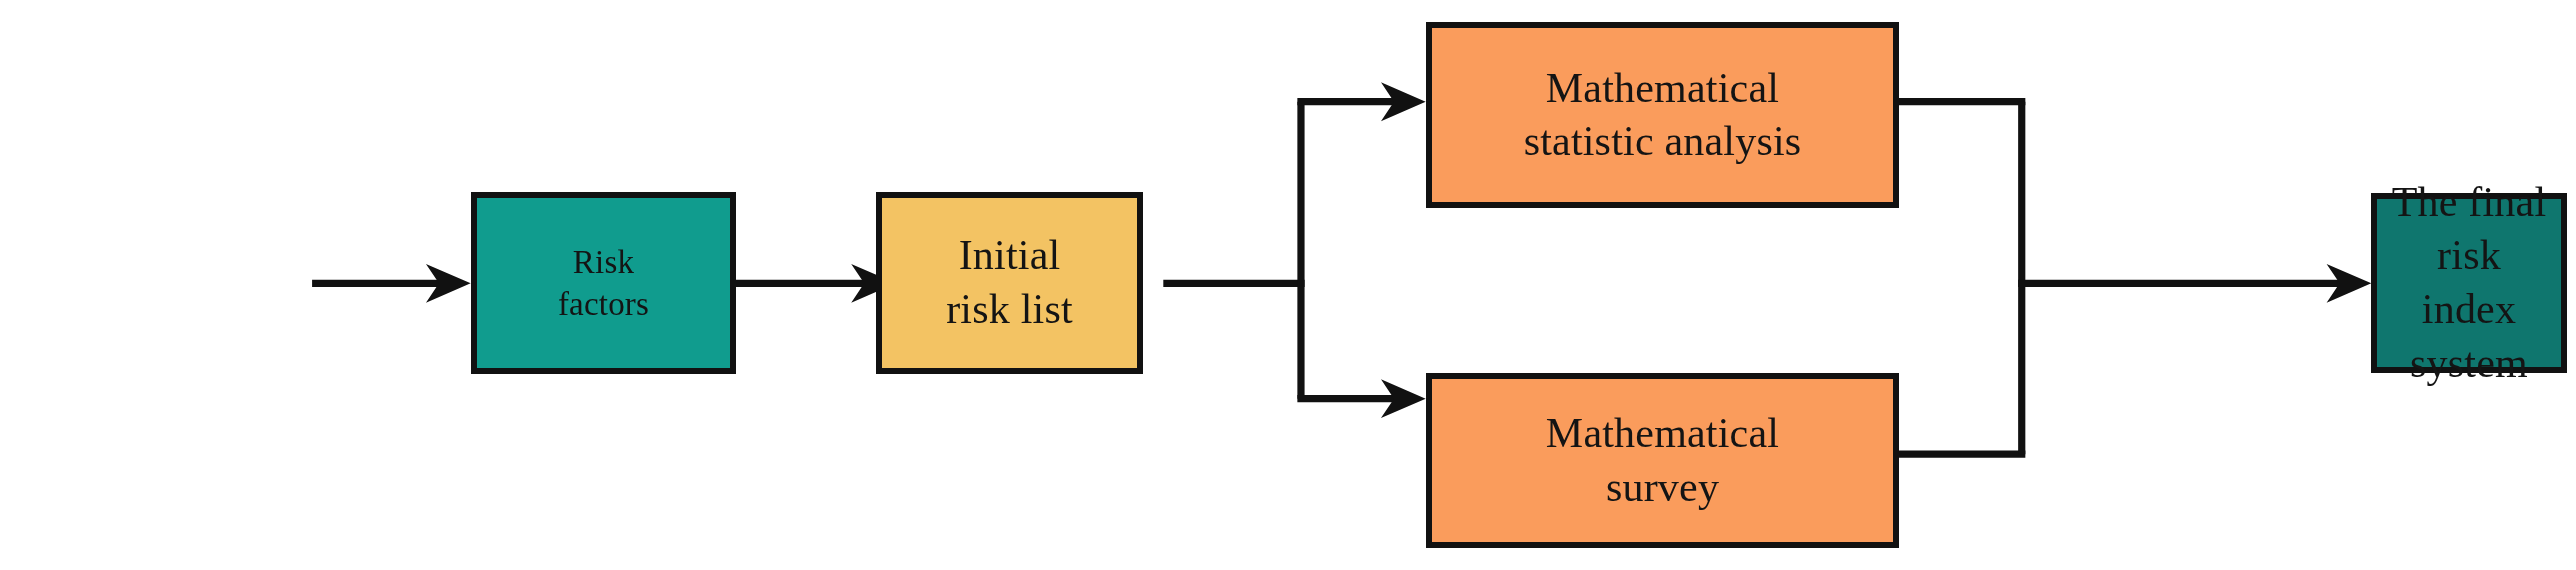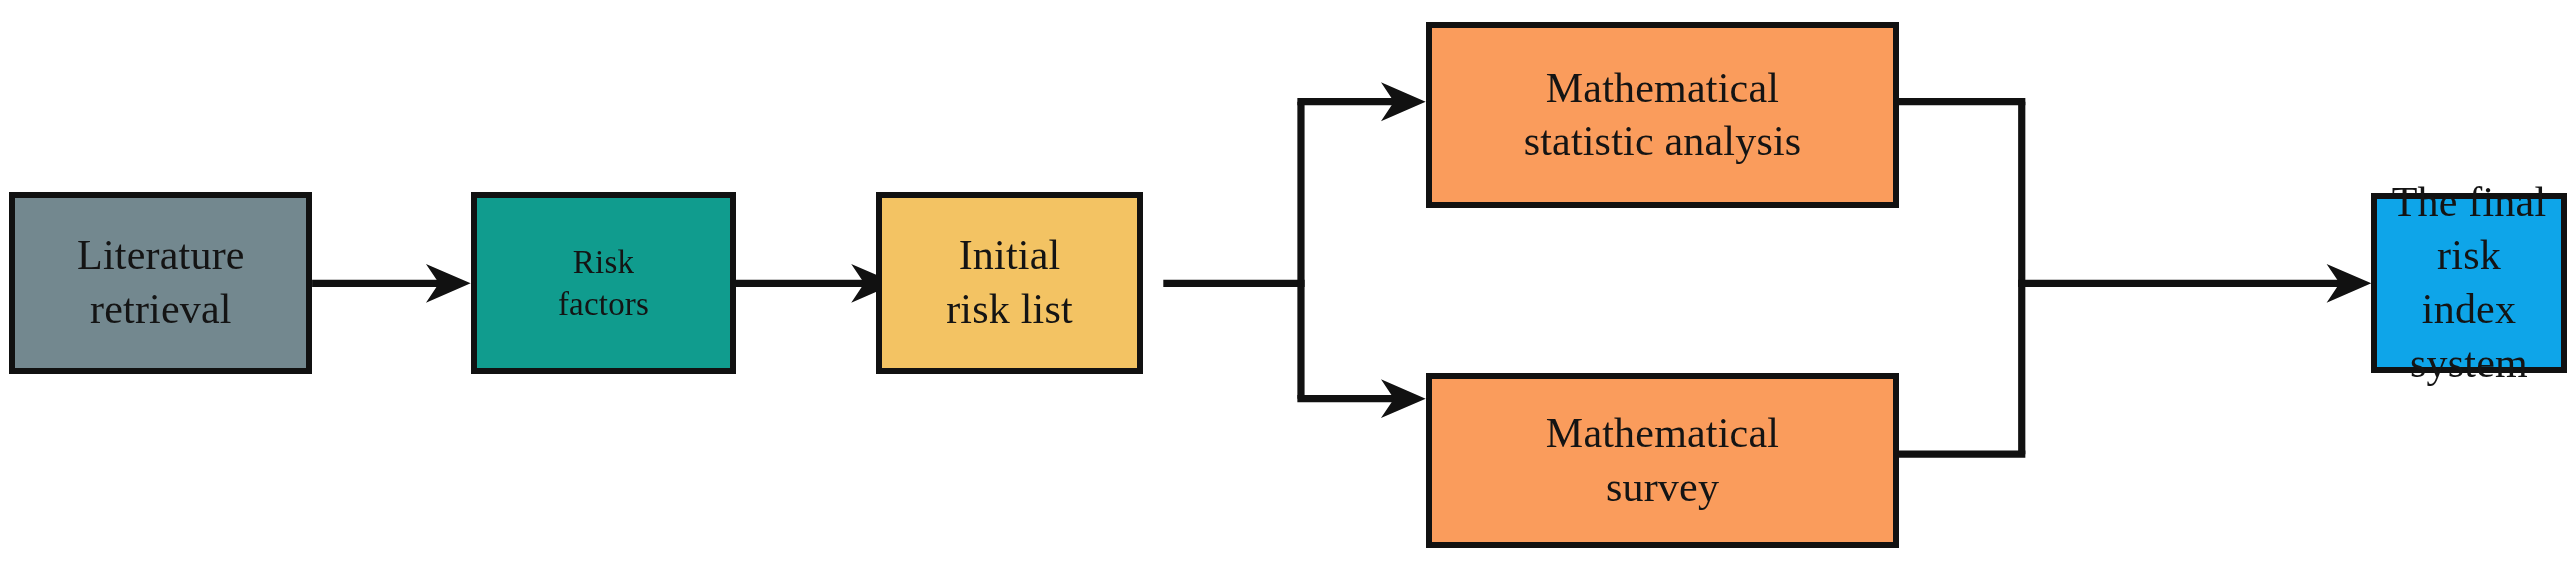--- a/index.html
+++ b/index.html
@@ -83,24 +83,20 @@
     <path class="edge-line" d="M 2634 141 L 2810 141"></path>
 
     <path class="edge-line" d="M 2634 630 L 2810 630"></path>
 
     <path class="edge-line" d="M 2805 141 L 2805 630"></path>
 
     <path class="edge-line" d="M 2800 393 L 3249 393"></path>
     <polygon class="edge-head" points="3290,393 3228,366 3246,393 3228,420"></polygon>
   </svg>
 
-  <div class="node" id="n-literature" style="left: 9.4px; top: 192px; width: 303px; height: 182px; background: rgb(115, 136, 143);">
-    <span class="label">Literature
-retrieval</span>
-  </div>
 
   <div class="node" id="n-riskfactors" style="left: 471px; top: 192px; width: 265px; height: 182px; background: rgb(16, 156, 142);">
     <span class="label">Risk
 factors</span>
   </div>
 
   <div class="node" id="n-initiallist" style="left: 876px; top: 192px; width: 267px; height: 182px; background: rgb(243, 195, 99);">
     <span class="label">Initial
 risk list</span>
   </div>
@@ -108,19 +104,19 @@
   <div class="node" id="n-mathstat" style="left: 1426px; top: 22.3px; width: 473px; height: 186px; background: rgb(250, 156, 92);">
     <span class="label">Mathematical
 statistic analysis</span>
   </div>
 
   <div class="node" id="n-question" style="left: 1426px; top: 373px; width: 473px; height: 175px; background: rgb(250, 156, 92);">
     <span class="label">Mathematical
 survey</span>
   </div>
 
-  <div class="node" id="n-finalindex" style="left: 2371px; top: 193px; width: 196px; height: 180px; background: #0ea5e9;">
+  <div class="node" id="n-finalindex" style="left: 2371px; top: 193px; width: 196px; height: 180px; background: #0f766e;">
     <span class="label">The final risk
 index system</span>
   </div>
 
 </div>
 
 
 </body></html>

